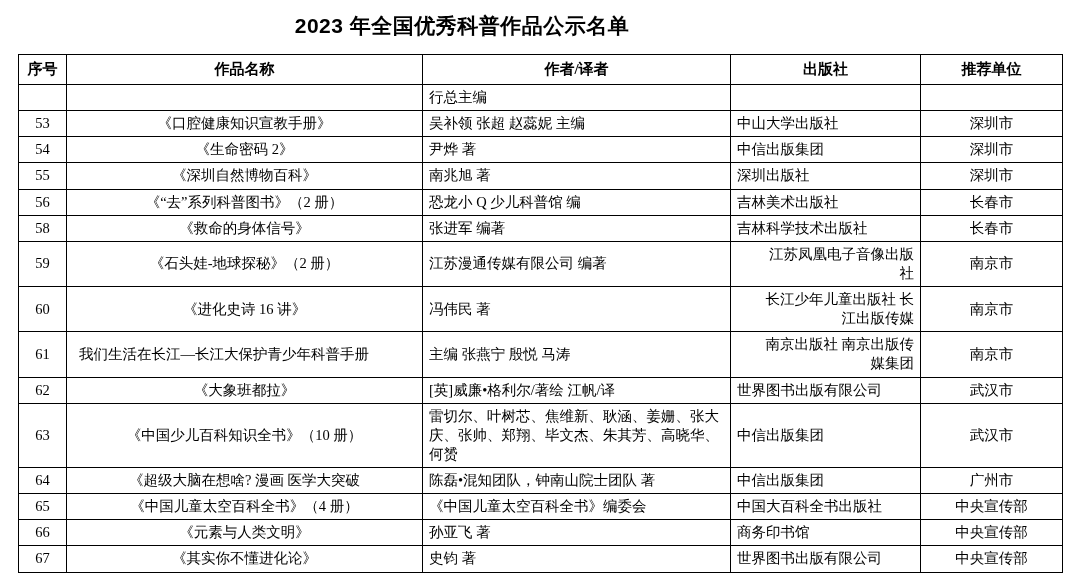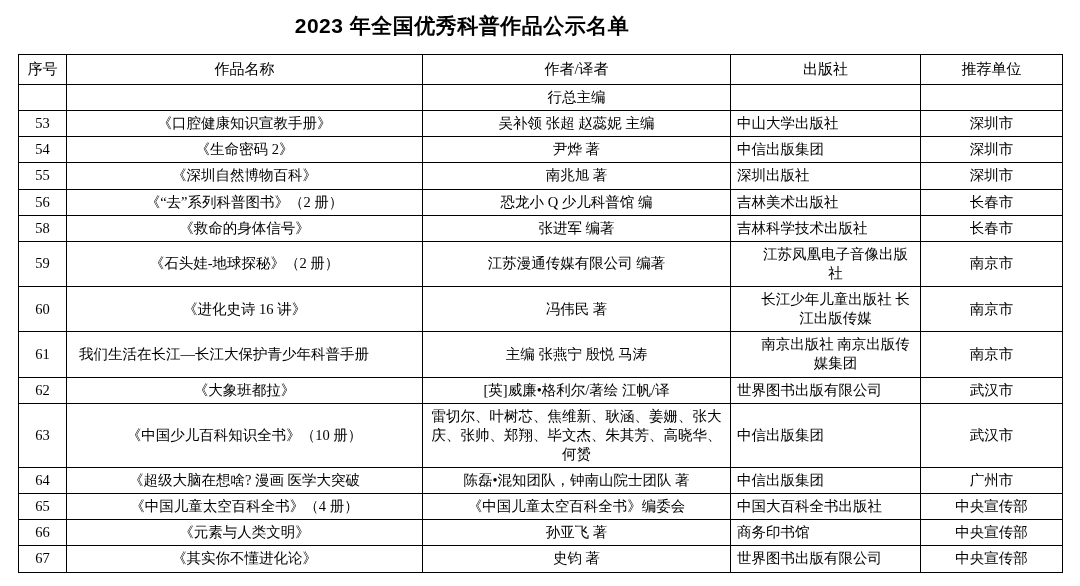--- a/index.html
+++ b/index.html
@@ -41,37 +41,37 @@
     font-size: 14.5px;
   }
   table.list td, table.list th {
     border: 1px solid #000000;
     padding: 3px 6px;
     vertical-align: middle;
     line-height: 1.32;
     box-sizing: border-box;
   }
   thead th {
-    font-weight: 400;
+    font-weight: 700;
     font-size: 15px;
     height: 30px;
     font-family: "Liberation Serif", "DejaVu Serif", serif;
   }
   col.c-no    { width: 48px; }
   col.c-title { width: 356px; }
   col.c-author{ width: 308px; }
   col.c-pub   { width: 190px; }
   col.c-unit  { width: 142px; }
 
   td.no      { text-align: center; }
   td.title   { text-align: center; }
   td.title.left { text-align: left; padding-left: 12px; }
-  td.author  { text-align: center; padding-left: 10px; }
+  td.author  { text-align: left; padding-left: 10px; }
   td.pub     { text-align: left; }
-  td.pub.left{ text-align: center; padding-left: 26px; }
+  td.pub.left{ text-align: right; padding-left: 26px; }
   td.unit    { text-align: center; }
 
   .multi { line-height: 1.45; }
 </style>
 </head>
 <body>
 
 <div class="page">
 
   <div class="doc-title">2023 年全国优秀科普作品公示名单</div>

